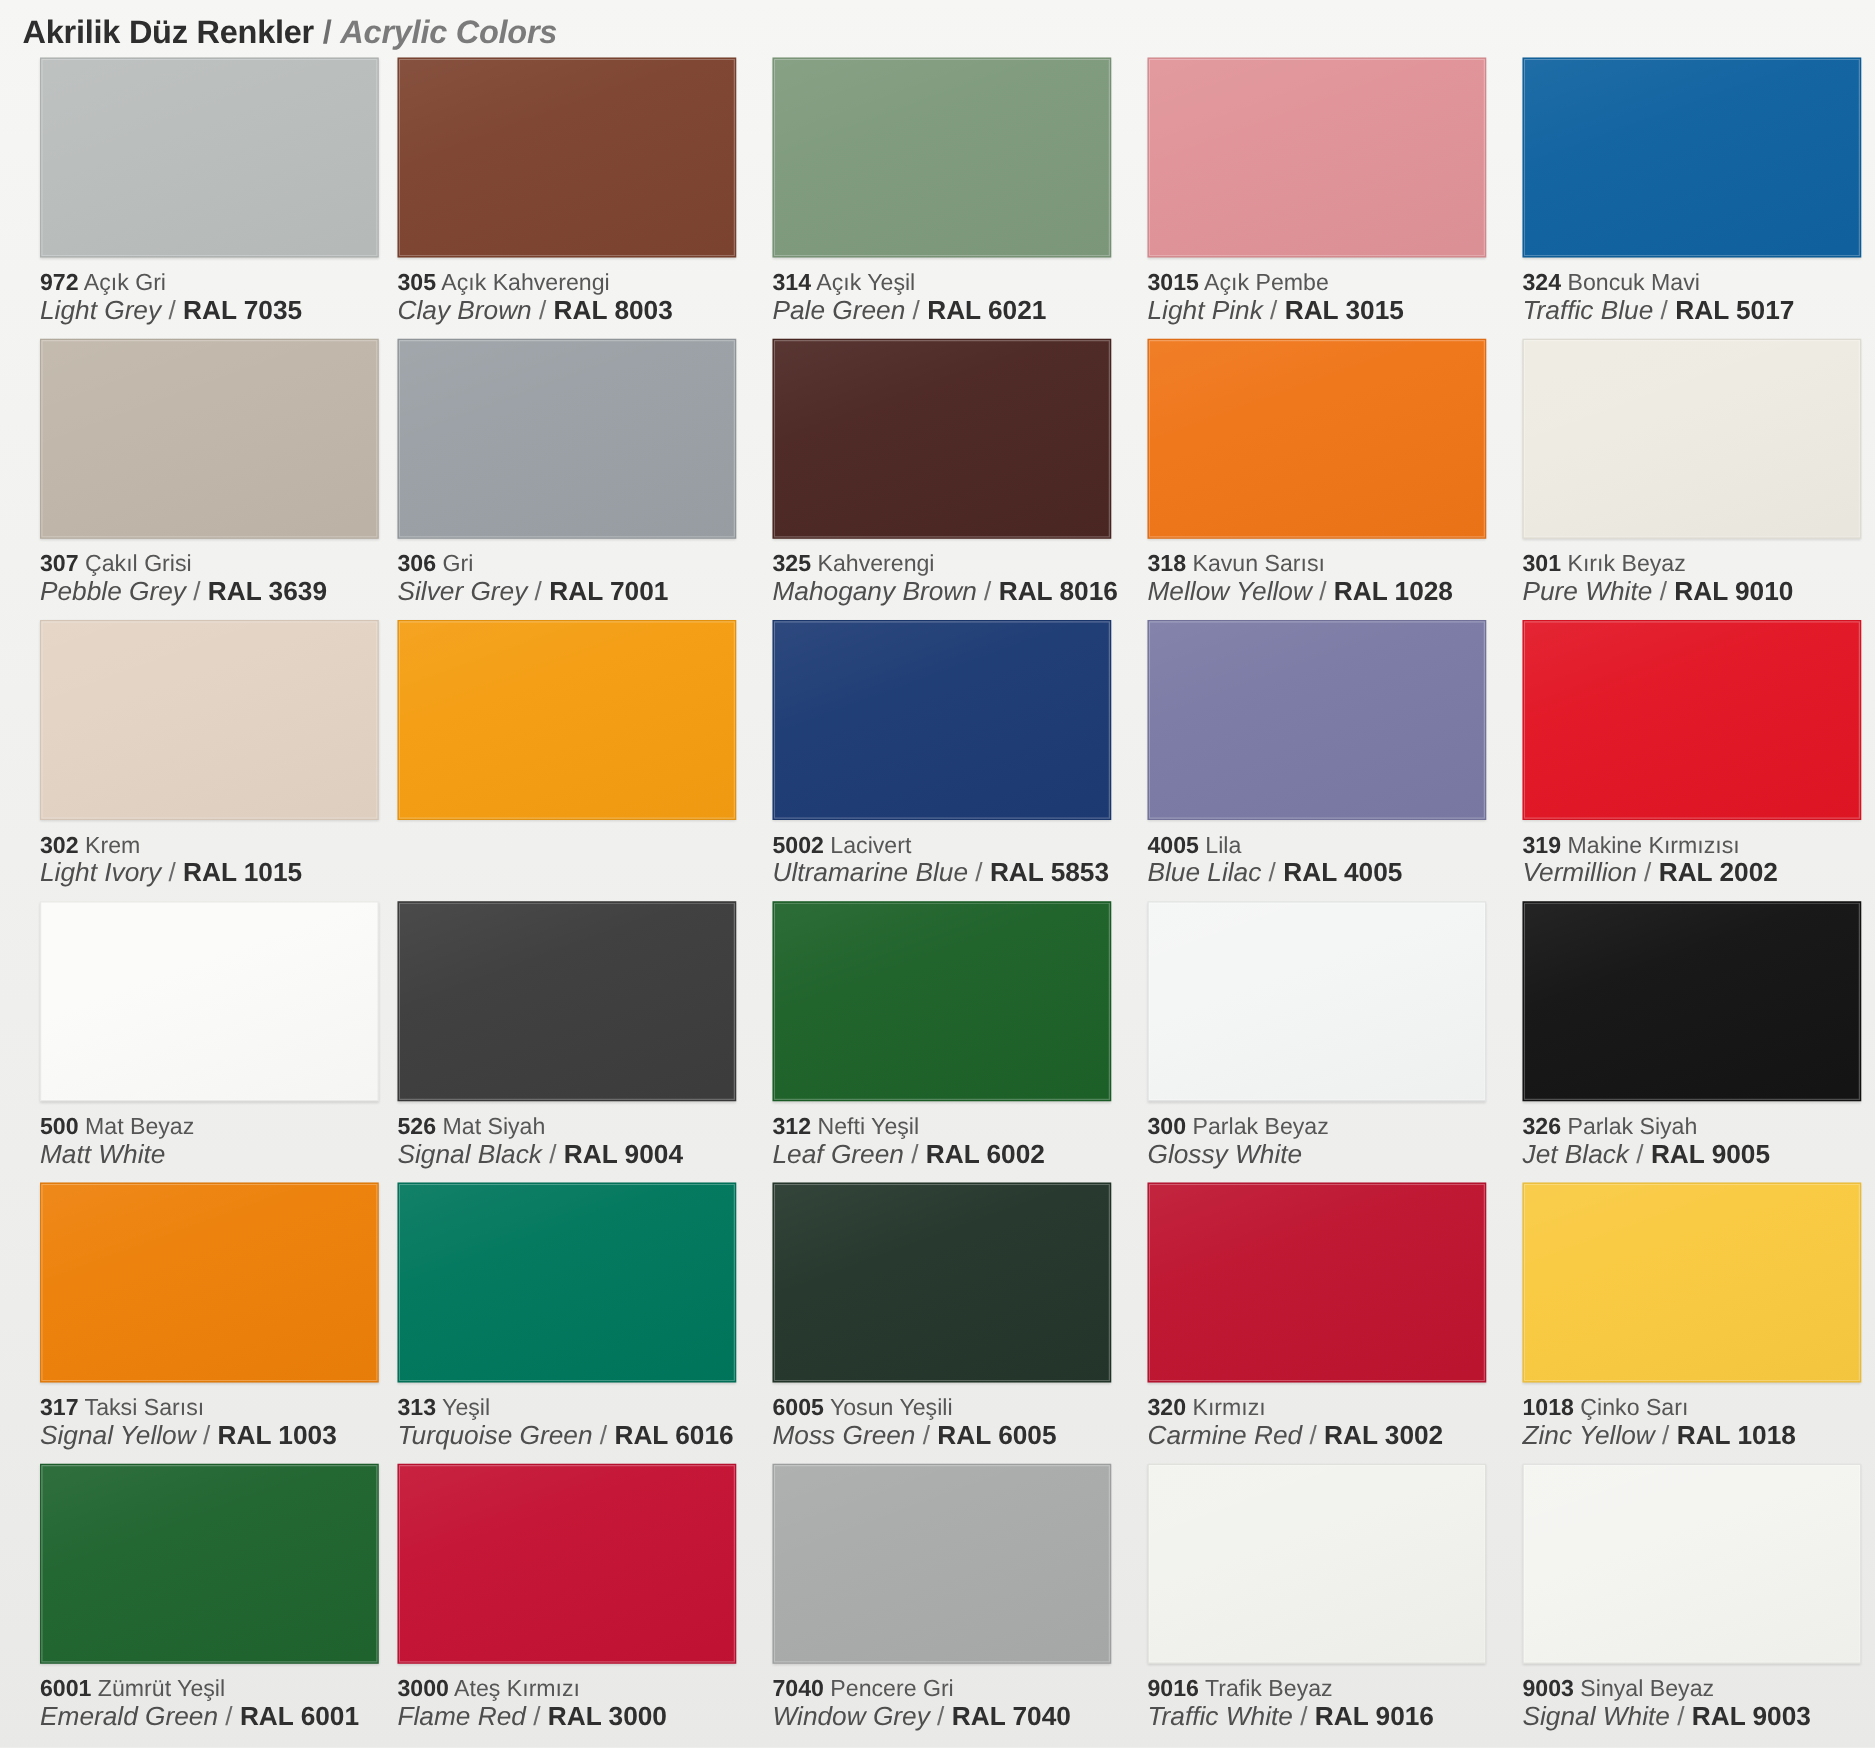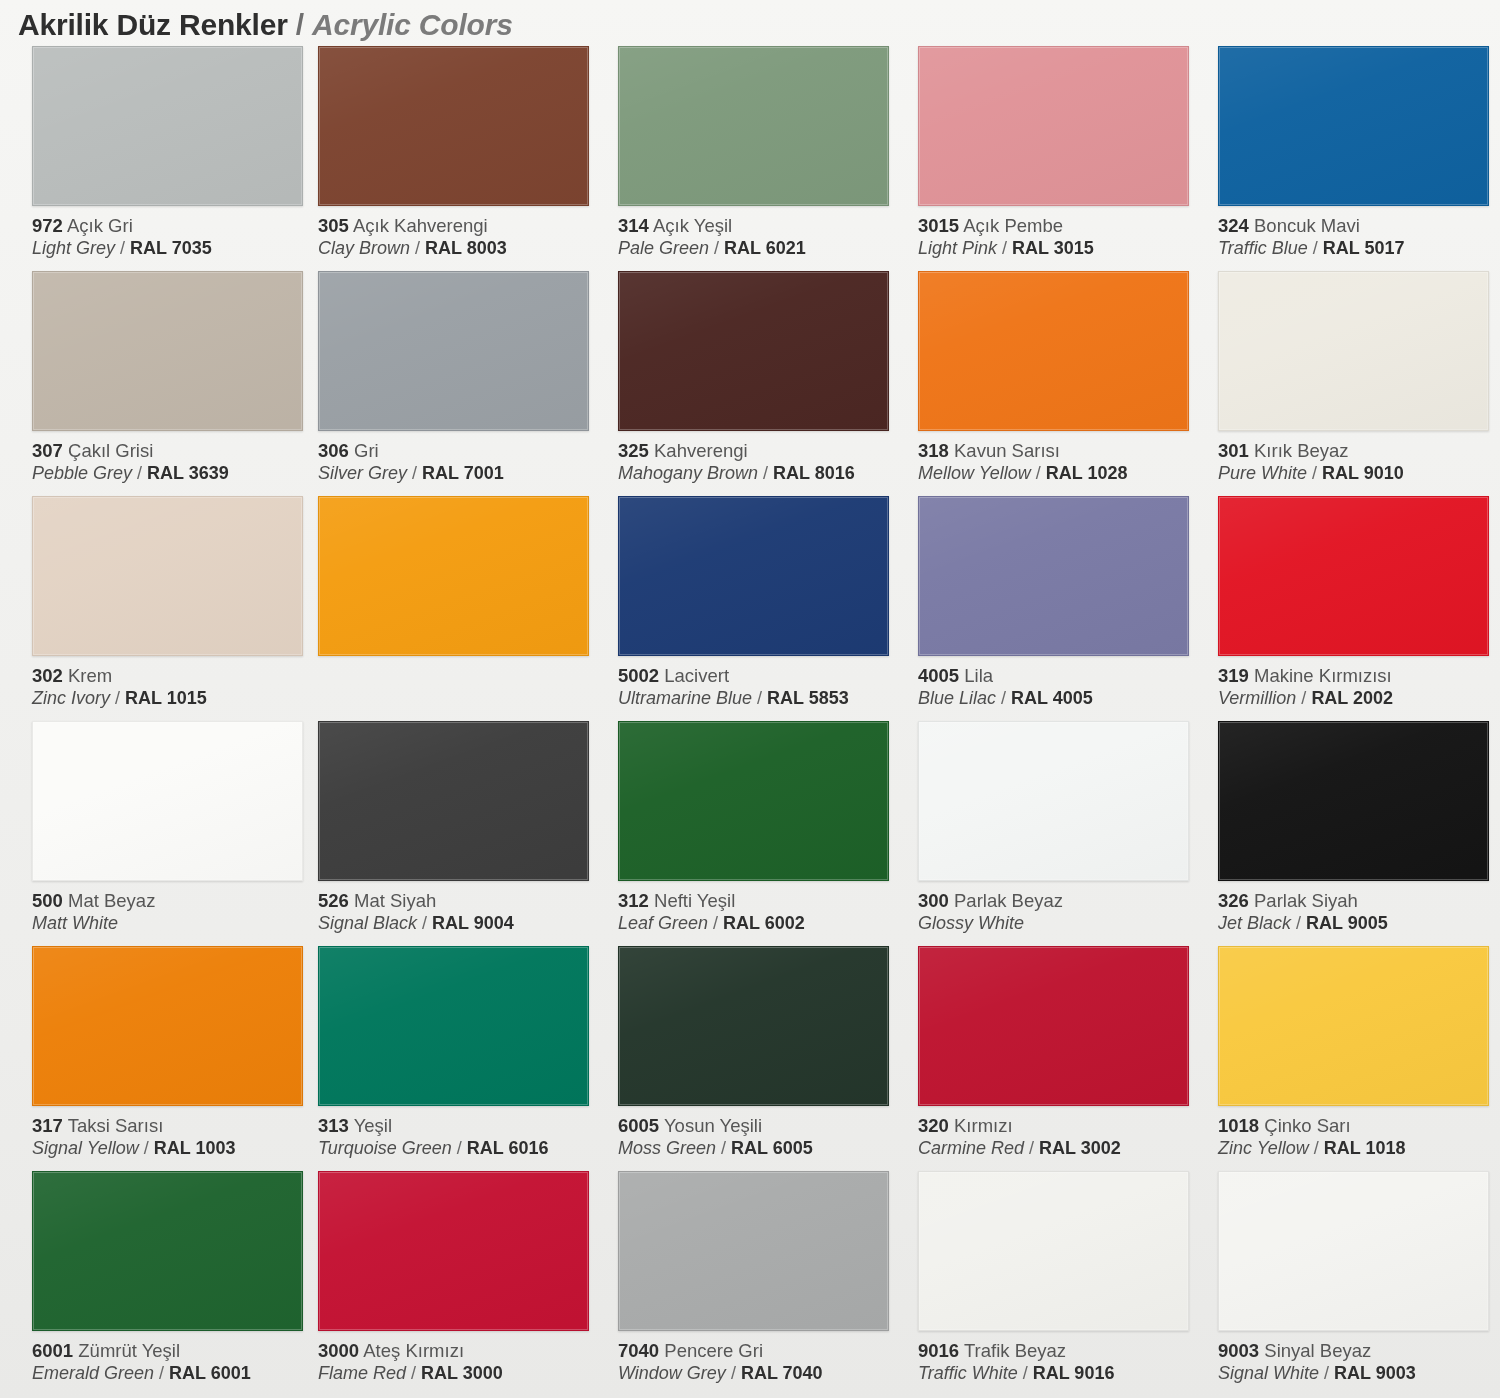--- a/index.html
+++ b/index.html
@@ -26,21 +26,21 @@
     position: relative;
     width: 1500px;
     height: 1398px;
     box-sizing: border-box;
     padding: 0 0 0 0;
   }
   #page-title {
     position: absolute;
     left: 18px;
     top: 8px;
-    font-size: 30px;
+    font-size: 26px;
     line-height: 34px;
     white-space: nowrap;
     letter-spacing: -0.2px;
   }
   #page-title .t-tr {
     font-weight: bold;
     color: #2e2e2e;
   }
   #page-title .t-sep {
     font-weight: bold;
@@ -95,21 +95,21 @@
     line-height: 22px;
     white-space: nowrap;
     color: #565656;
   }
   .line1 .code {
     font-weight: bold;
     color: #2f2f2f;
   }
   .line1 .nm-tr { font-weight: normal; }
   .line2 {
-    font-size: 18px;
+    font-size: 21px;
     line-height: 23px;
     white-space: nowrap;
     color: #4e4e4e;
   }
   .line2 .nm-en {
     font-style: italic;
   }
   .line2 .slash {
     font-style: normal;
     color: #6a6a6a;
@@ -201,21 +201,21 @@
         <div class="sw" style="background: rgb(238, 235, 226);"></div>
         <div class="cap">
           <div class="line1"><span class="code">301</span> <span class="nm-tr">Kırık Beyaz</span></div>
           <div class="line2"><span class="nm-en">Pure White</span><span class="slash"> / </span><span class="ral">RAL 9010</span></div>
         </div>
       </div>
       <div class="cell">
         <div class="sw" style="background: rgb(227, 211, 196);"></div>
         <div class="cap">
           <div class="line1"><span class="code">302</span> <span class="nm-tr">Krem</span></div>
-          <div class="line2"><span class="nm-en">Zinc Ivory</span><span class="slash"> / </span><span class="ral">RAL 1015</span></div>
+          <div class="line2"><span class="nm-en">Light Ivory</span><span class="slash"> / </span><span class="ral">RAL 1015</span></div>
         </div>
       </div>
       <div class="cell">
         <div class="sw" style="background: rgb(244, 157, 17);"></div>
       </div>
       <div class="cell">
         <div class="sw" style="background: rgb(29, 59, 116);"></div>
         <div class="cap">
           <div class="line1"><span class="code">5002</span> <span class="nm-tr">Lacivert</span></div>
           <div class="line2"><span class="nm-en">Ultramarine Blue</span><span class="slash"> / </span><span class="ral">RAL 5853</span></div>

